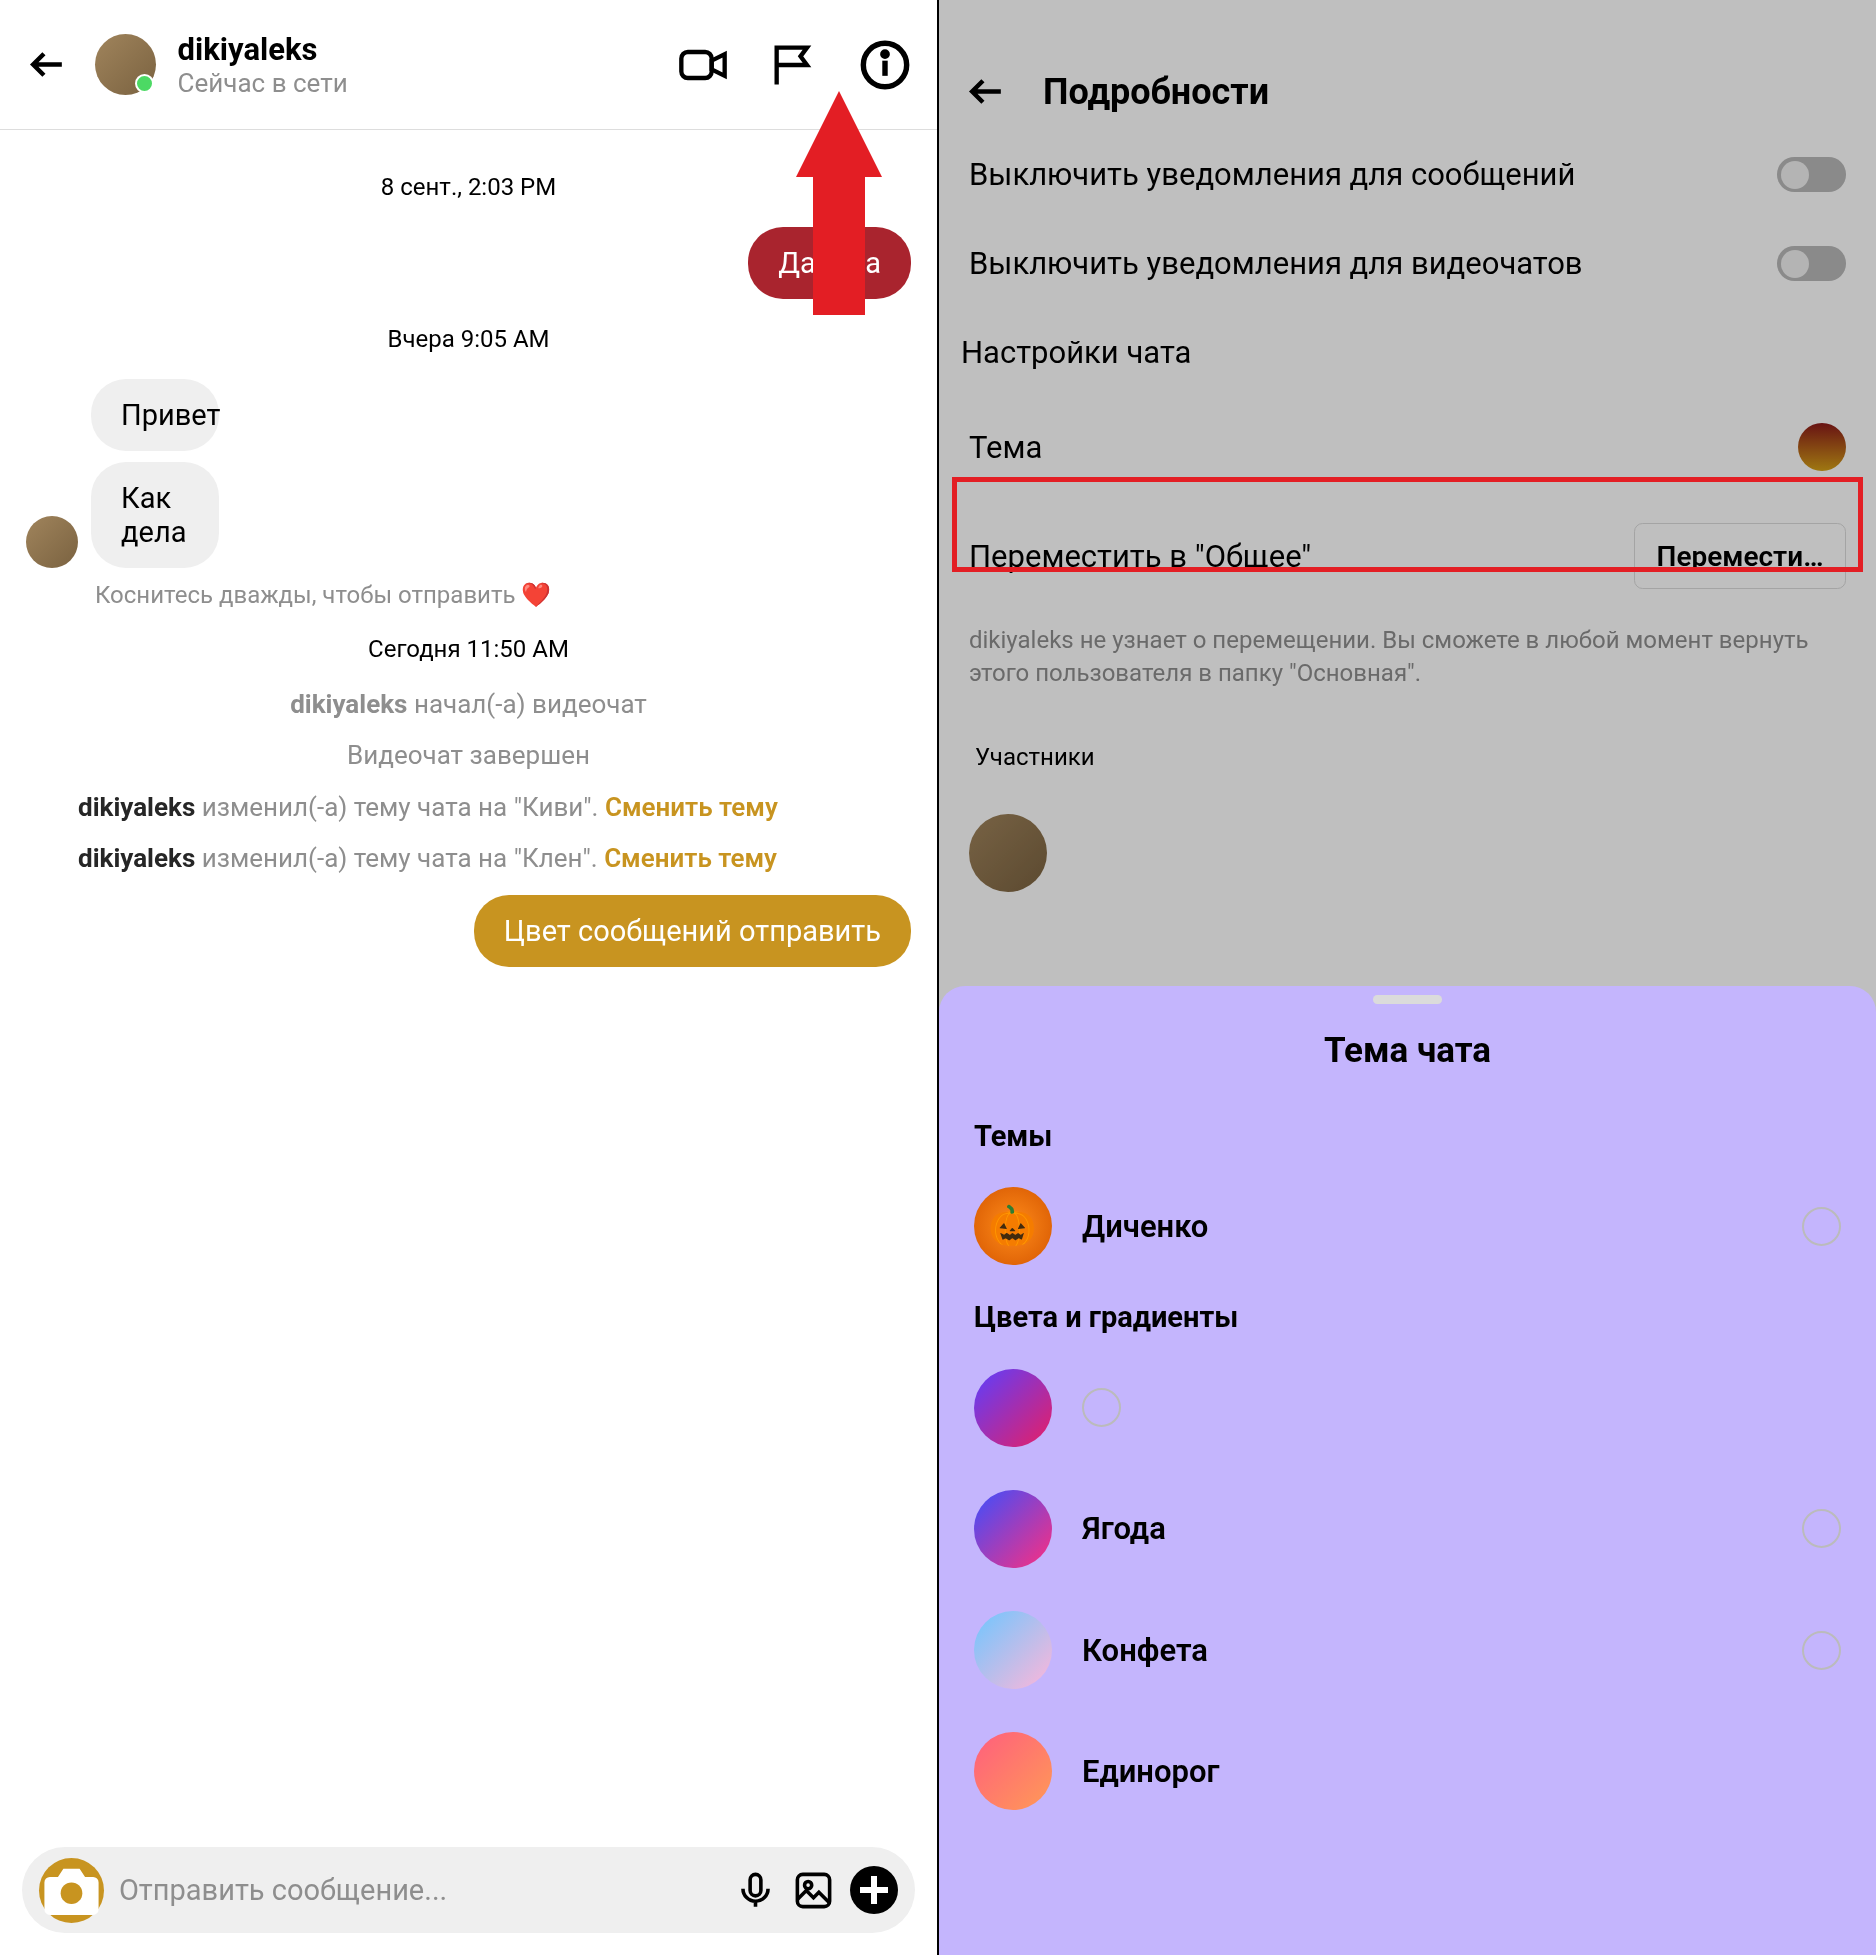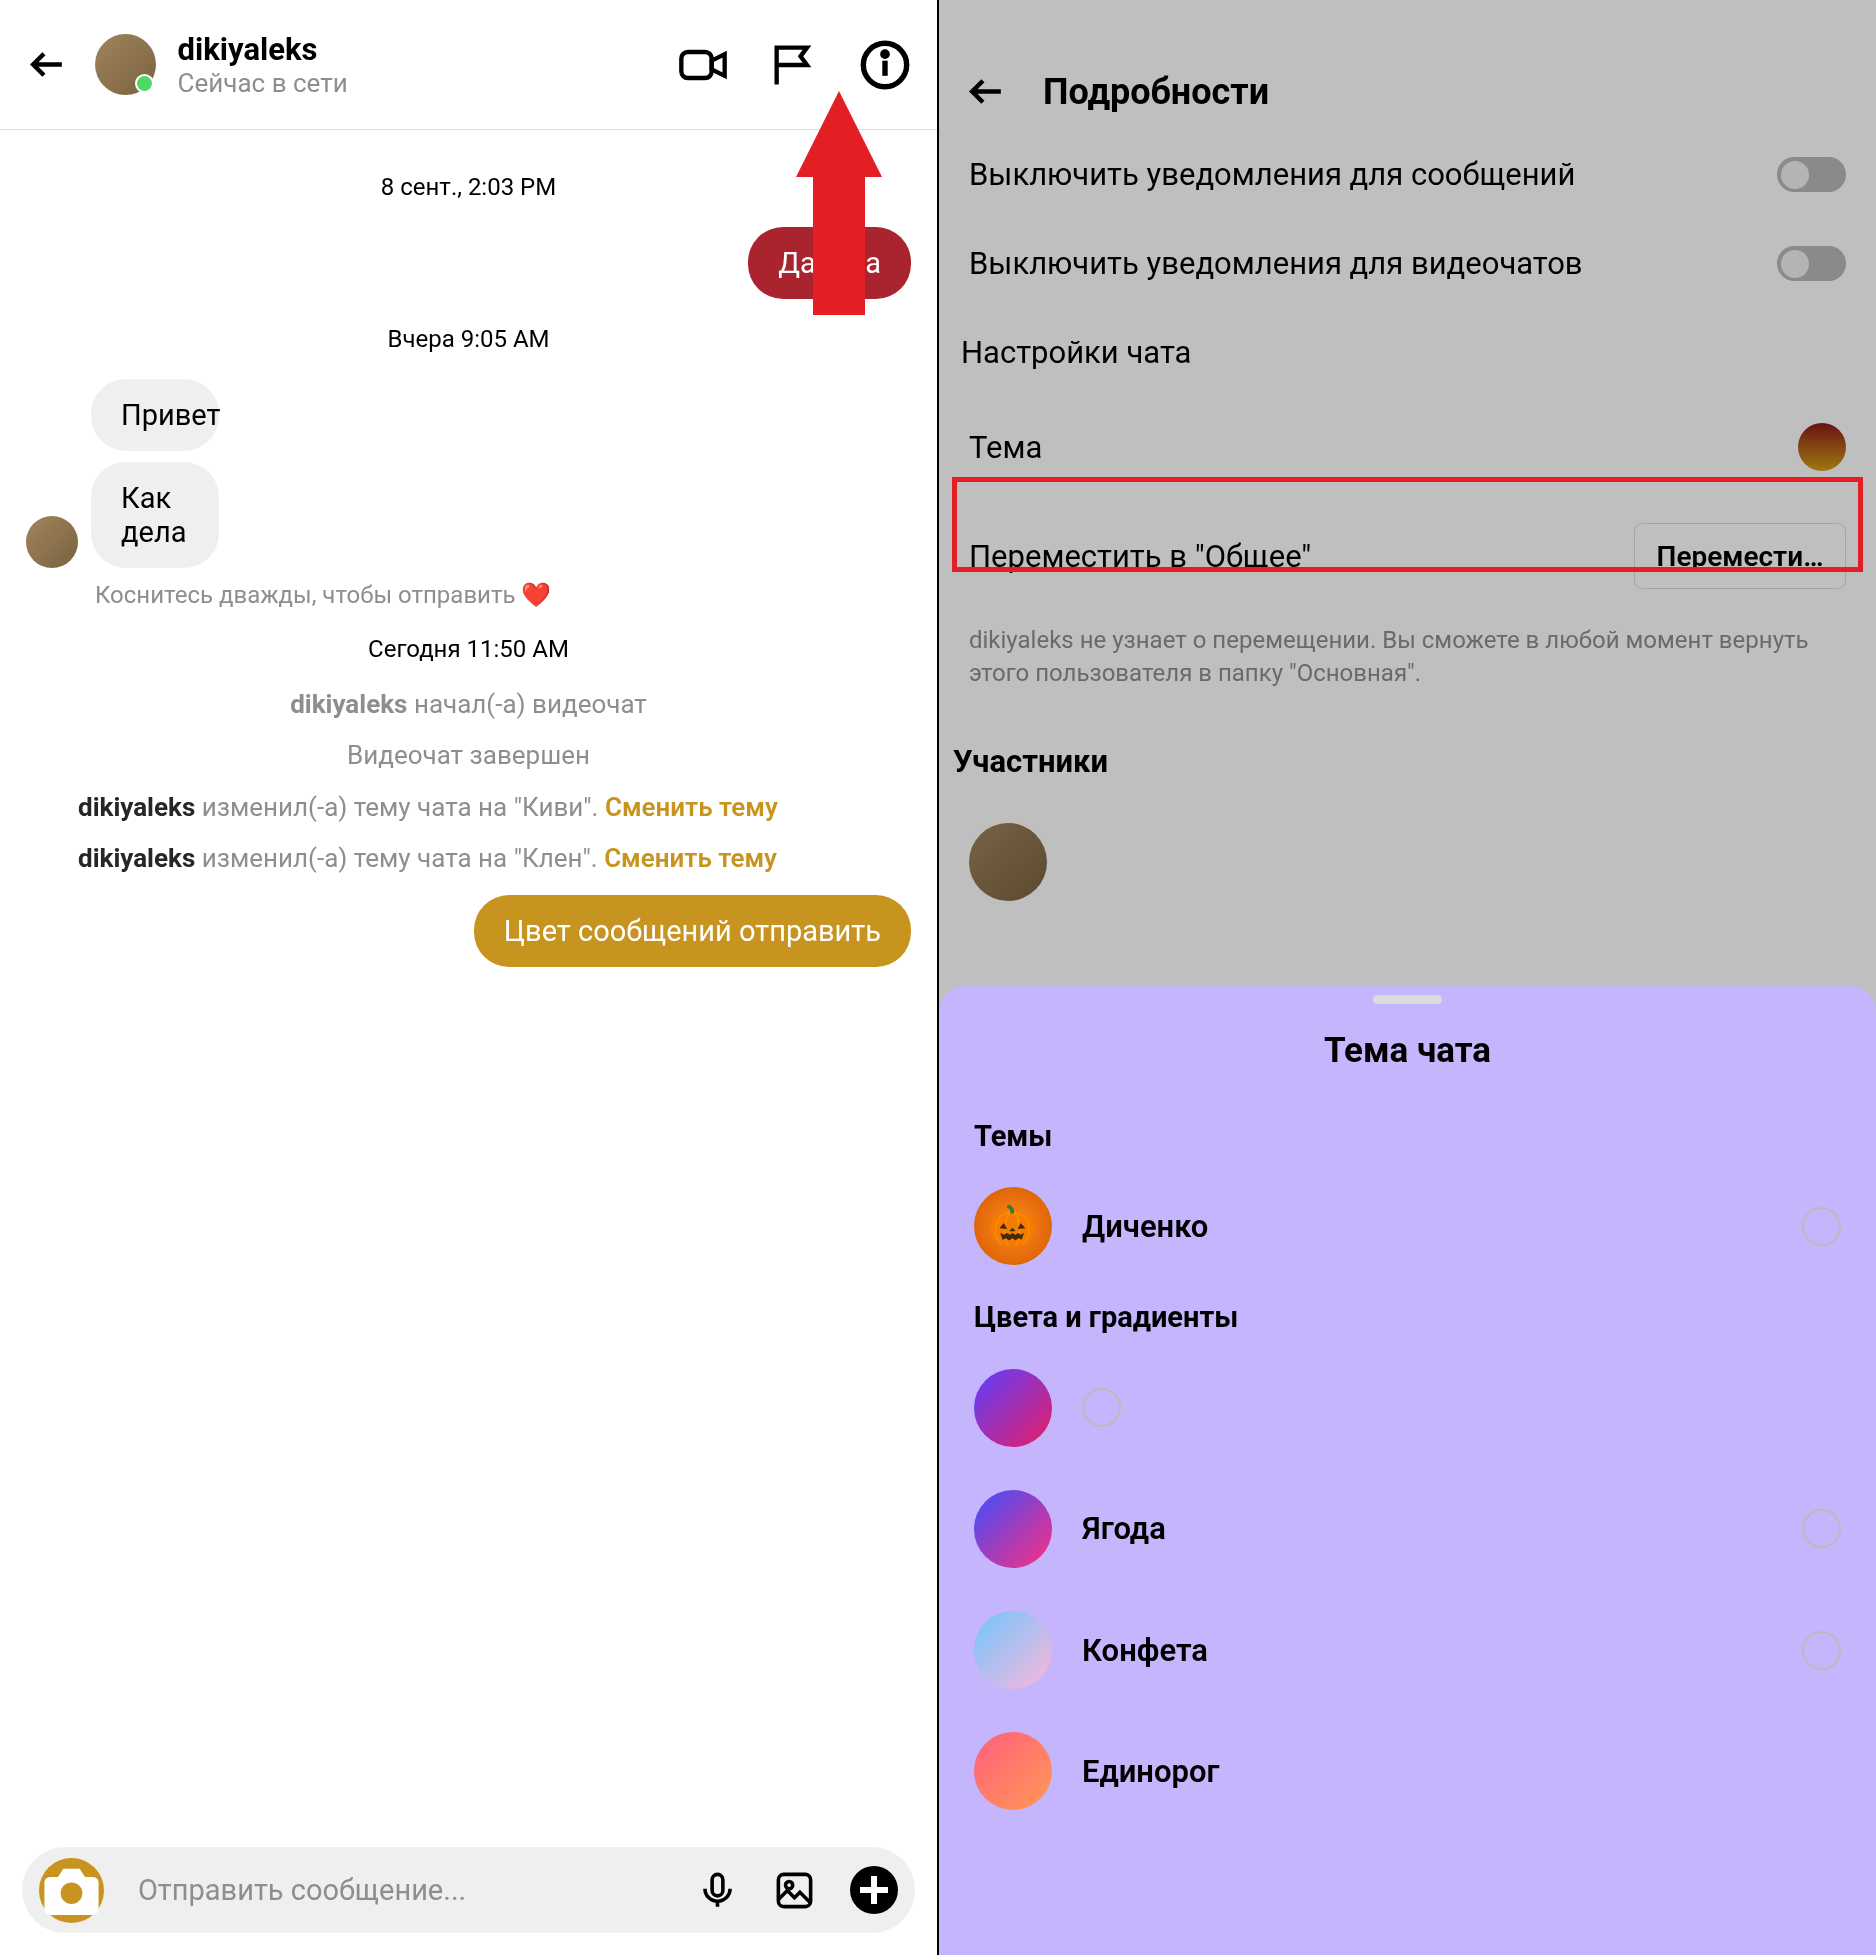--- a/index.html
+++ b/index.html
@@ -41,42 +41,42 @@
 .bubble.recv{background:#efefef;color:#000}
 .msg-avatar{width:52px;height:52px;border-radius:50%;background:linear-gradient(135deg,#a0845c,#7a6240);margin-right:13px;align-self:flex-end}
 .msg-group{display:flex;flex-direction:column;gap:10.4px}
 .like-hint{font-size:24px;color:#8e8e8e;margin:13px 0 13px 69px}
 .sys-msg{text-align:center;font-size:26px;color:#8e8e8e;margin:21.6px 0}
 .sys-msg .bold{font-weight:700}
 .theme-change{font-size:26px;color:#8e8e8e;margin:21.6px 0;padding:0 52px}
 .theme-change .bold{font-weight:700;color:#262626}
 .theme-change .link{color:#c89420;font-weight:600}
 
-.composer{position:absolute;bottom:21.6px;left:21.6px;right:21.6px;height:86px;background:#efefef;border-radius:48px;display:flex;align-items:center;padding:0 17.3px;gap:34px}
+.composer{position:absolute;bottom:21.6px;left:21.6px;right:21.6px;height:86px;background:#efefef;border-radius:48px;display:flex;align-items:center;padding:0 17.3px;gap:15px}
 .cam-btn{width:65px;height:65px;border-radius:50%;background:#c89420;display:flex;align-items:center;justify-content:center}
 .composer-input{flex:1;font-size:29px;color:#8e8e8e}
 .comp-icon{width:43px;height:43px;display:flex;align-items:center;justify-content:center}
 .plus-btn{width:48px;height:48px;border-radius:50%;background:#000;color:#fff;display:flex;align-items:center;justify-content:center;font-size:35px}
 
 
 .dim-overlay{position:absolute;inset:0;background:rgba(0,0,0,0.25);z-index:1}
 .details-content{position:relative;z-index:0}
 .details-header{display:flex;align-items:flex-end;padding:17.3px 26px;height:130px}
 .details-title{font-size:36px;font-weight:700;margin-left:35px}
 .setting-row{display:flex;align-items:center;justify-content:space-between;padding:26px 30px;font-size:31px}
 .toggle{width:69px;height:35px;background:#b8b8b8;border-radius:17.3px;position:relative}
 .toggle::after{content:"";position:absolute;left:3.5px;top:3.5px;width:28px;height:28px;background:#f0f0f0;border-radius:50%}
 .section-title{font-size:31px;font-weight:400;padding:26px 22px}
 .theme-row{display:flex;align-items:center;justify-content:space-between;padding:26px 30px;font-size:31px}
 .red-box{position:absolute;left:13px;right:13px;top:477px;height:95px;border:5.2px solid #e31e24;z-index:2}
 .theme-swatch{width:48px;height:48px;border-radius:50%;background:linear-gradient(180deg,#8b1a1a,#d4a017)}
 .move-row{display:flex;align-items:center;justify-content:space-between;padding:26px 30px;font-size:31px}
 .move-btn{padding:15.6px 21.6px;border:0.9px solid #dbdbdb;border-radius:8.6px;font-size:28px;font-weight:600;background:#fff}
 .move-note{font-size:24px;color:#8e8e8e;padding:8.6px 30px 26px;line-height:1.4}
-.members-title{font-size:31px;font-weight:700;padding:26px 14px}
+.members-title{font-size:24px;font-weight:400;padding:26px 36px}
 .member-row{display:flex;align-items:center;padding:17.3px 30px;gap:21.6px}
 .member-avatar{width:78px;height:78px;border-radius:50%;background:linear-gradient(135deg,#a0845c,#7a6240)}
 
 .bottom-sheet{position:absolute;left:0;right:0;bottom:0;top:986px;background:#c4b5fd;border-radius:26px 26px 0 0;z-index:5;padding:5px 0}
 .sheet-handle{width:69px;height:8.6px;background:#dbdbdb;border-radius:4.3px;margin:4.3px auto 26px}
 .sheet-title{text-align:center;font-size:35px;font-weight:700;margin-bottom:35px}
 .sheet-section{font-size:29px;font-weight:700;padding:13px 35px}
 .theme-option{display:flex;align-items:center;padding:21.6px 35px;gap:30px}
 .theme-option .swatch{width:78px;height:78px;border-radius:50%}
 .theme-option .label{flex:1;font-size:31px;font-weight:600}

